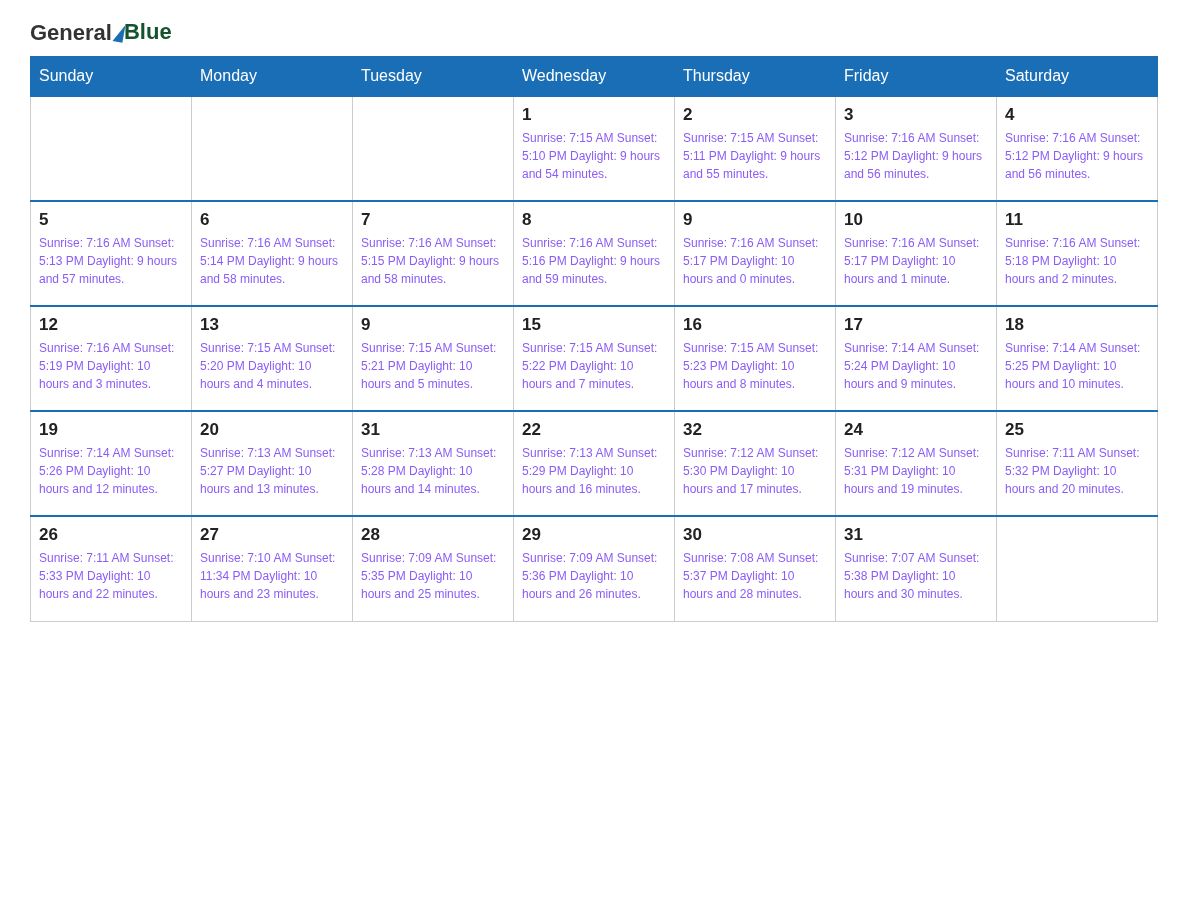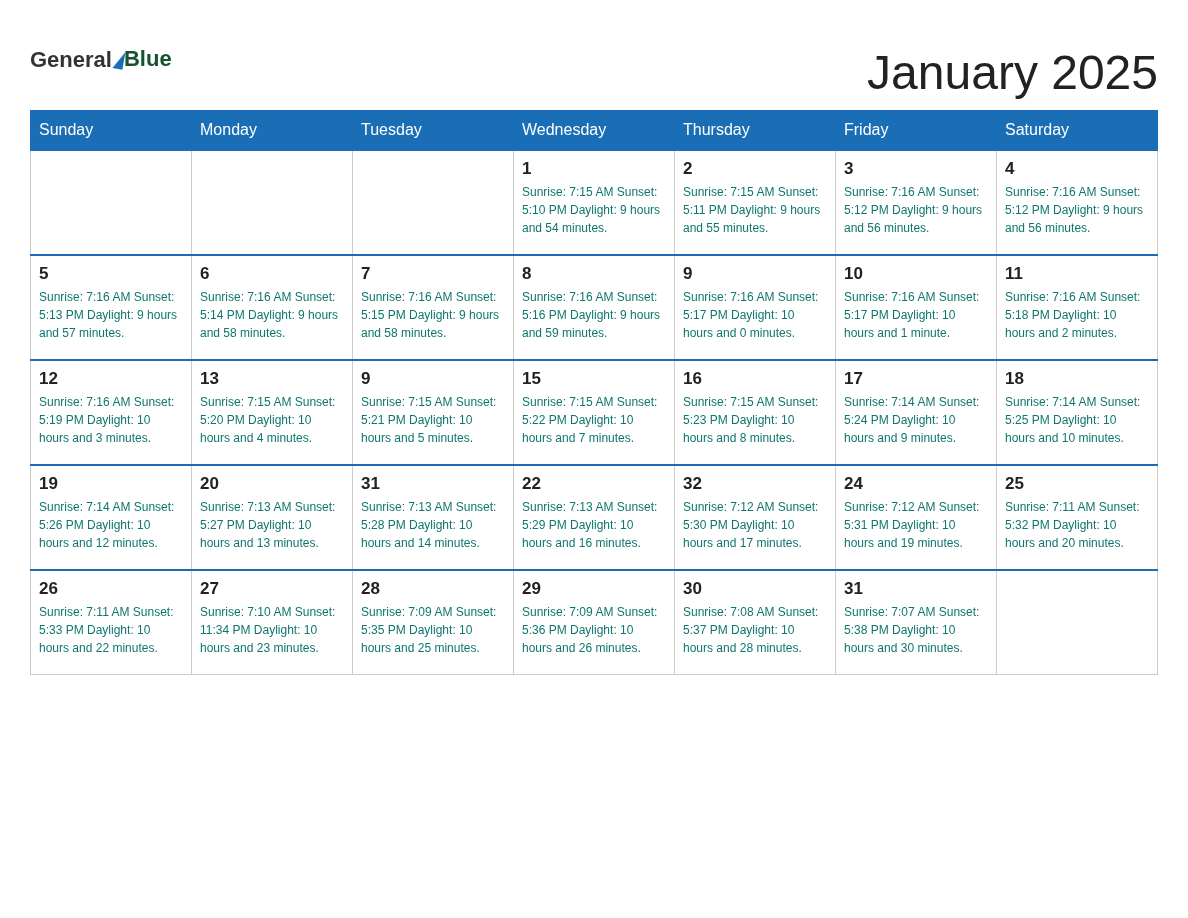--- a/index.html
+++ b/index.html
@@ -8,21 +8,20 @@
       background: #fff;
       padding: 20px 30px;
       width: 1188px;
       min-height: 918px;
     }
     .header {
       display: flex;
       justify-content: space-between;
       align-items: flex-start;
       margin-bottom: 10px;
-      margin-top: 27px;
     }
     .logo {
       display: flex;
       align-items: center;
       font-size: 22px;
       font-weight: bold;
       color: #333;
     }
     .logo-blue { color: #14532d; }
     .logo-triangle {
@@ -70,42 +69,41 @@
     }
     .day-number {
       font-size: 17px;
       font-weight: bold;
       color: #222;
       margin-bottom: 4px;
       display: block;
     }
     .day-info {
       font-size: 12px;
-      color: #0f766e;
+      color: #8b5cf6;
       line-height: 1.5;
     }
     tbody tr:nth-child(even) td {
       background: #fff;
     }
     .empty-cell { background: #fff; }
     tr { border-bottom: 2px solid #1a6eb5; }
     tbody tr:last-child { border-bottom: none; }
   </style>
 </head>
 <body>
 
 <div class="header">
   <div class="logo">
     <span>General</span>
       <span class="logo-triangle"></span>
       <br>
     <span class="logo-blue" style="margin-top:-2px; display:block;">Blue</span>
   </div>
   <div class="title-section">
-    <div class="month-title">January 2025</div>
   </div>
 </div>
 
 <table>
   <thead>
     <tr>
     <th>Sunday</th>
         <th>Monday</th>
         <th>Tuesday</th>
         <th>Wednesday</th>

